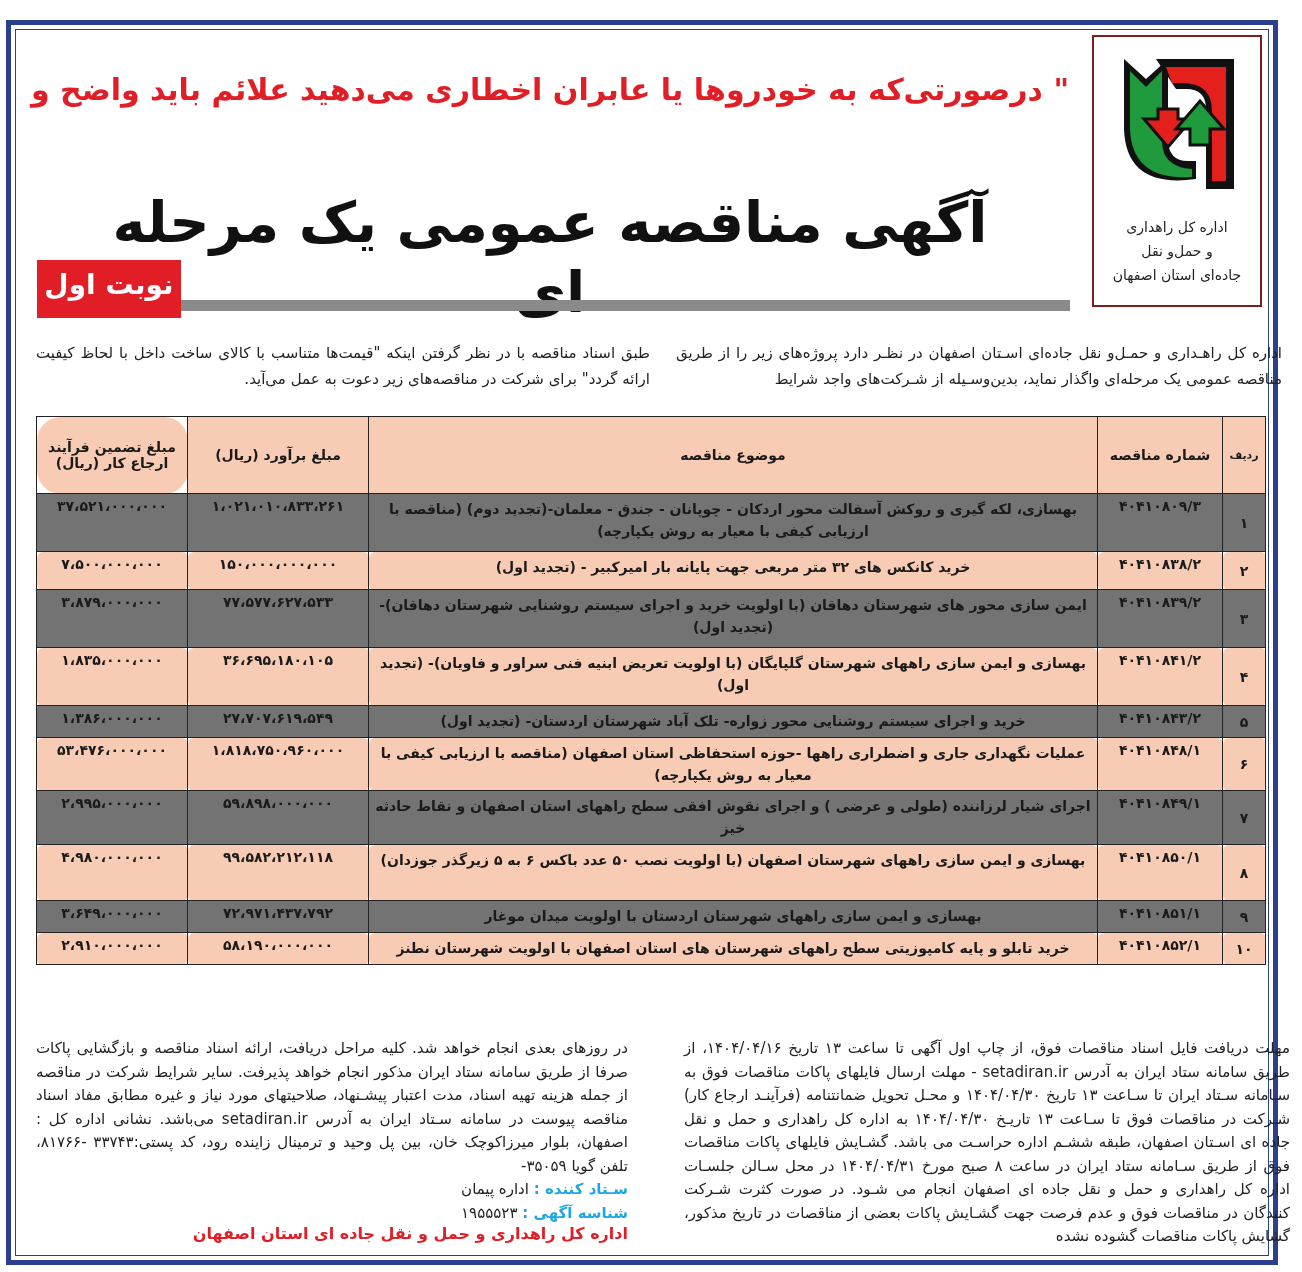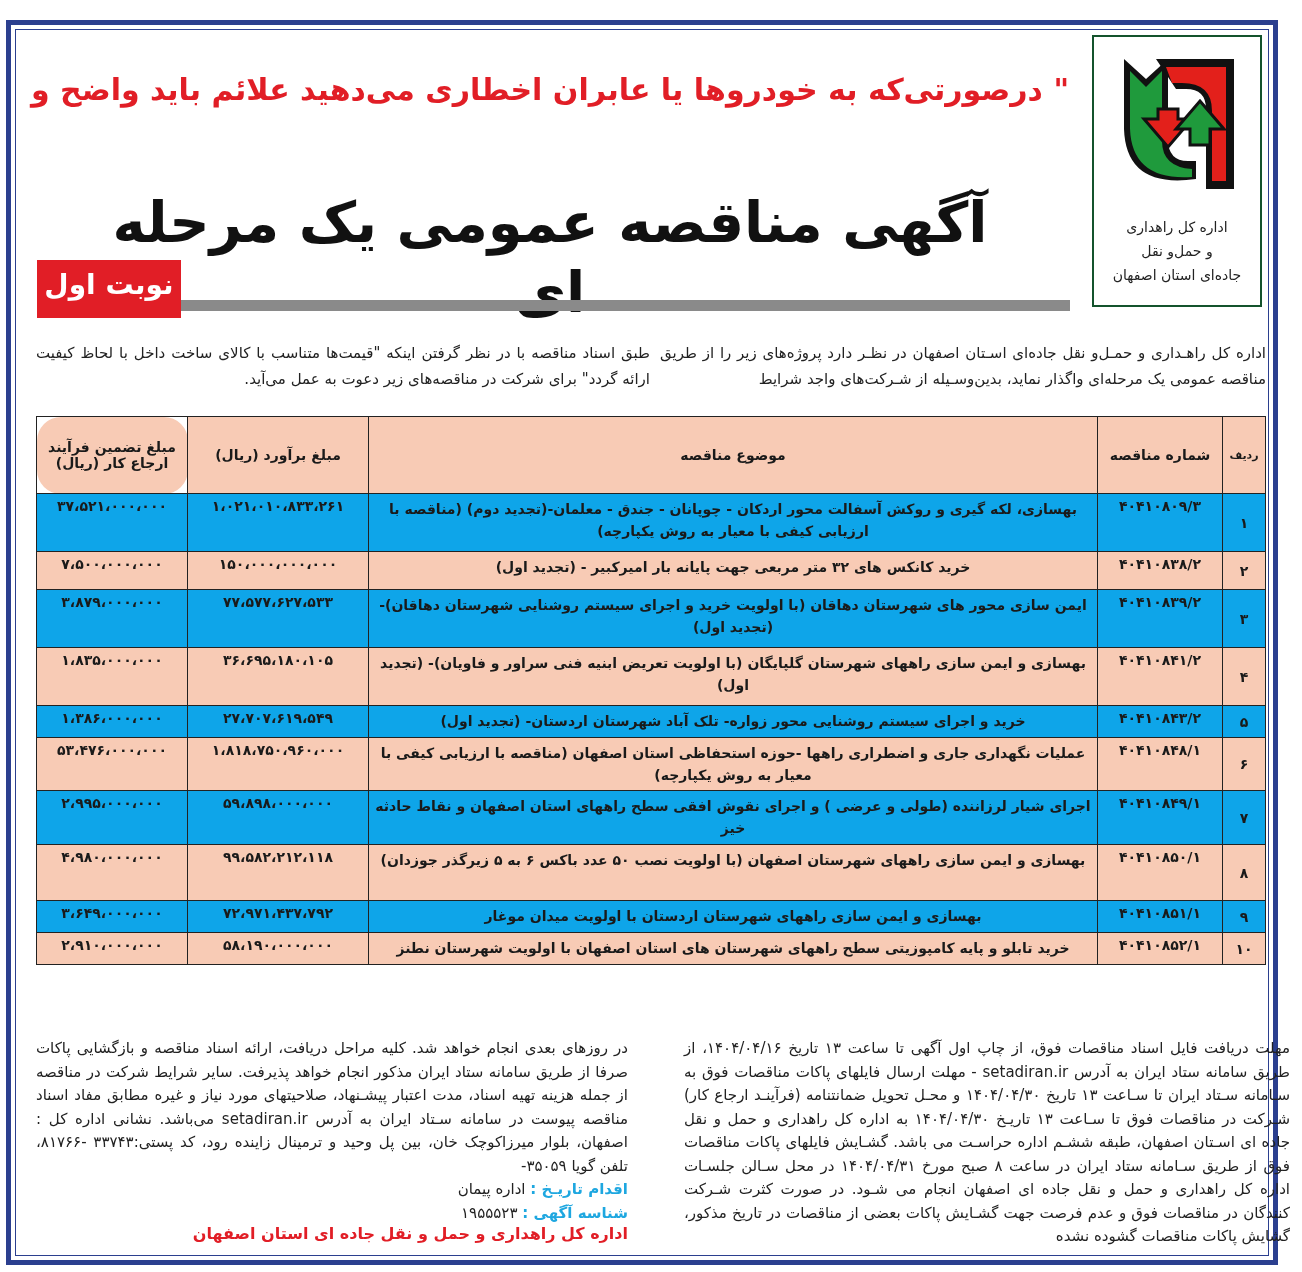--- a/index.html
+++ b/index.html
@@ -1,34 +1,34 @@
 <!DOCTYPE html>
 <html><head>
 <meta charset="utf-8">
 <style>
   html,body{margin:0;padding:0;background:#fff;}
   body{width:1302px;height:1272px;position:relative;overflow:hidden;font-family:"DejaVu Sans",sans-serif;color:#1a1a1a;}
   .topstrip{position:absolute;left:0;top:0;width:1302px;height:20px;background:#fff;}
   .frame{position:absolute;left:6px;top:20px;width:1272px;height:1245px;border:5px solid #2b3f8f;box-sizing:border-box;background:#fff;}
   .frame-inner{position:absolute;left:4px;top:4px;right:4px;bottom:4px;border:1px solid #2b3f8f;}
-  .logo-box{position:absolute;left:1092px;top:35px;width:170px;height:272px;border:2px solid #14532d;box-sizing:border-box;background:#fff;}
+  .logo-box{position:absolute;left:1092px;top:35px;width:170px;height:272px;border:2px solid #7f1d1d;box-sizing:border-box;background:#fff;}
   .logo-svg{position:absolute;left:22px;top:12px;width:125px;height:150px;}
   .org-name{position:absolute;left:0;right:0;top:178px;text-align:center;font-size:14px;line-height:24px;color:#222;direction:rtl;}
   .warning{position:absolute;left:30px;top:68px;width:1040px;text-align:center;direction:rtl;color:#e11e26;font-weight:bold;font-size:30px;line-height:43px;}
   .main-title{position:absolute;left:100px;top:188px;width:900px;text-align:center;direction:rtl;font-weight:bold;font-size:56px;line-height:70px;color:#111;letter-spacing:-1px;}
   .round-badge{position:absolute;left:37px;top:260px;width:144px;height:58px;background:#e11e26;color:#fff;font-weight:bold;font-size:28px;line-height:50px;text-align:center;direction:rtl;}
   .gray-bar{position:absolute;left:181px;top:300px;width:889px;height:11px;background:#8a8a8a;}
   .intro{position:absolute;top:340px;font-size:15px;line-height:26px;direction:rtl;text-align:justify;color:#222;}
-  .intro.right{left:660px;width:606px;}
+  .intro.right{left:676px;width:606px;}
   .intro.left{left:36px;width:614px;}
   table.tenders{position:absolute;left:36px;top:416px;width:1230px;border-collapse:collapse;direction:rtl;font-size:14px;}
   table.tenders td, table.tenders th{border:1.5px solid #222;padding:4px 6px;vertical-align:top;}
   table.tenders th{background:#f8cbb5;font-weight:bold;text-align:center;vertical-align:middle;height:68px;font-size:14px;}
-  .row-blue td{background:#0ea5e9;}
-  .row-pink td{background:#f8cbb5;}
+  .row-blue td{background:#737373;}
+  .row-pink td{background:#f8cbb5;border-radius:6px;}
   td.c-idx{width:30px;text-align:center;vertical-align:middle !important;font-weight:bold;}
   td.c-num{width:112px;text-align:center;font-weight:bold;}
   td.c-subj{text-align:center;font-weight:bold;line-height:22px;}
   td.c-est{width:168px;text-align:center;font-weight:bold;direction:ltr;margin-top:13px;}
   td.c-guar{width:138px;text-align:center;font-weight:bold;direction:ltr;}
   .body-text{position:absolute;top:1000px;font-size:15px;line-height:23.5px;direction:rtl;text-align:justify;color:#222;margin-top:37px;}
   .body-text.right{left:684px;width:606px;}
   .body-text.left{left:36px;width:592px;}
   .lbl-blue{color:#1ea7e0;font-weight:bold;}
   .footer-org{position:absolute;left:36px;top:1224px;width:592px;direction:rtl;text-align:right;color:#e11e26;font-weight:bold;font-size:16px;}
@@ -155,20 +155,20 @@
       <td class="c-guar">۲،۹۱۰،۰۰۰،۰۰۰</td>
     </tr>
   </tbody>
 </table>
 
 <div class="body-text right">مهلت دریافت فایل اسناد مناقصات فوق، از چاپ اول آگهی تا ساعت ۱۳ تاریخ ۱۴۰۴/۰۴/۱۶، از طریق سامانه ستاد ایران به آدرس setadiran.ir - مهلت ارسال فایلهای پاکات مناقصات فوق به سـامانه سـتاد ایران تا سـاعت ۱۳ تاریخ ۱۴۰۴/۰۴/۳۰ و محـل تحویل ضمانتنامه (فرآینـد ارجاع کار) شـرکت در مناقصات فوق تا سـاعت ۱۳ تاریـخ ۱۴۰۴/۰۴/۳۰ به اداره کل راهداری و حمل و نقل جاده ای اسـتان اصفهان، طبقه ششـم اداره حراسـت می باشد. گشـایش فایلهای پاکات مناقصات فوق از طریق سـامانه ستاد ایران در ساعت ۸ صبح مورخ ۱۴۰۴/۰۴/۳۱ در محل سـالن جلسـات اداره کل راهداری و حمل و نقل جاده ای اصفهان انجام می شـود. در صورت کثرت شـرکت کنندگان در مناقصات فوق و عدم فرصت جهت گشـایش پاکات بعضی از مناقصات در تاریخ مذکور، گشایش پاکات مناقصات گشوده نشده</div>
 
 <div class="body-text left">
   <div>در روزهای بعدی انجام خواهد شد. کلیه مراحل دریافت، ارائه اسناد مناقصه و بازگشایی پاکات صرفا از طریق سامانه ستاد ایران مذکور انجام خواهد پذیرفت. سایر شرایط شرکت در مناقصه از جمله هزینه تهیه اسناد، مدت اعتبار پیشـنهاد، صلاحیتهای مورد نیاز و غیره مطابق مفاد اسناد مناقصه پیوست در سامانه سـتاد ایران به آدرس setadiran.ir می‌باشد. نشانی اداره کل : اصفهان، بلوار میرزاکوچک خان، بین پل وحید و ترمینال زاینده رود، کد پستی:۳۳۷۴۳ -۸۱۷۶۶، تلفن گویا ۳۵۰۵۹-</div>
   <div>
-    <span class="lbl-blue">اقدام تاریـخ :</span><span> اداره پیمان</span>
+    <span class="lbl-blue">سـتاد کننده :</span><span> اداره پیمان</span>
   </div>
   <div>
     <span class="lbl-blue">شناسه آگهی :</span><span> ۱۹۵۵۵۲۳</span>
   </div>
 </div>
 
 <div class="footer-org">اداره کل راهداری و حمل و نقل جاده ای استان اصفهان</div>
 
 </body></html>

